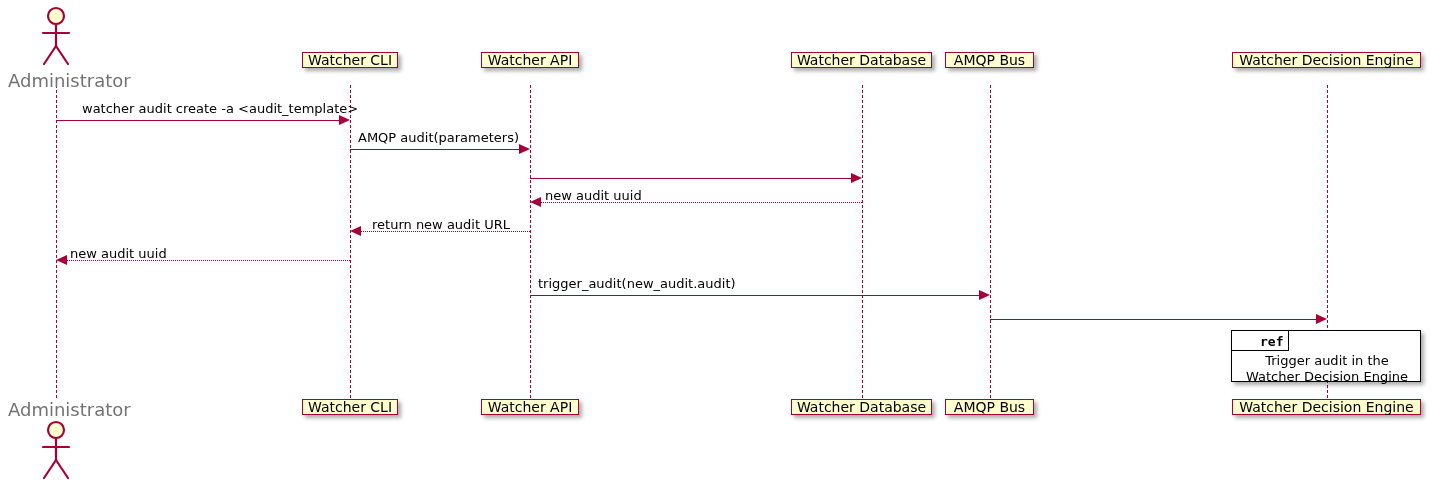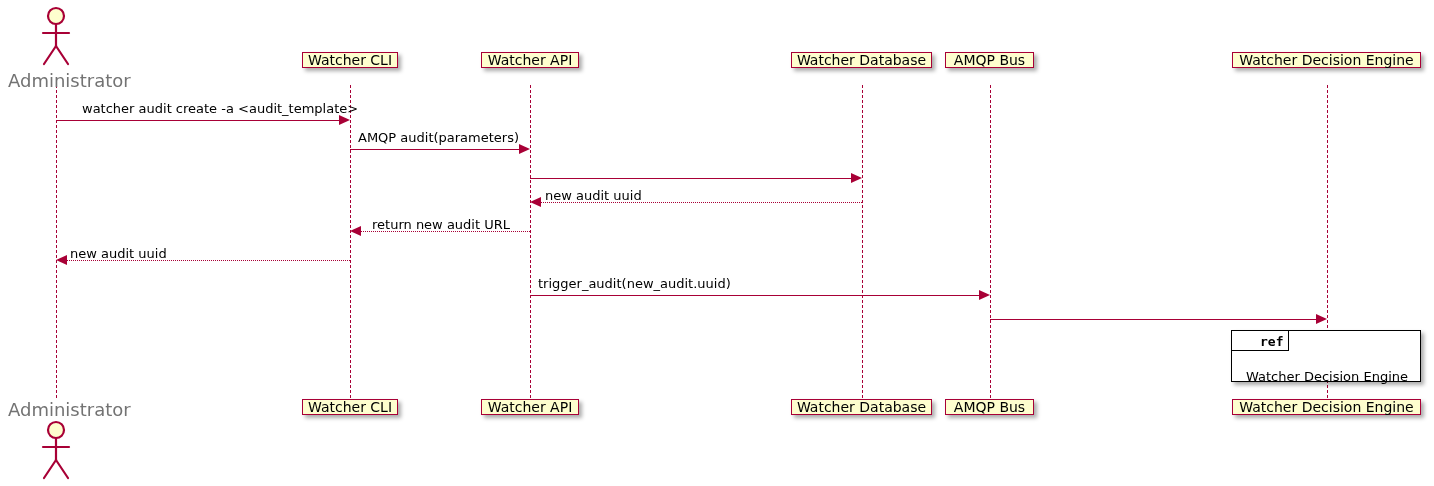--- a/index.html
+++ b/index.html
@@ -186,34 +186,35 @@
   <div class="arrowhead left" style="left:530px; top:197px;"></div>
 
   <div class="msg-label" style="left:372px; top:218px;">return new audit URL</div>
   <div class="msg-line dotted" style="left:361px; top:231px; width:169px;"></div>
   <div class="arrowhead left" style="left:350px; top:226px;"></div>
 
   <div class="msg-label" style="left:70px; top:247px;">new audit uuid</div>
   <div class="msg-line dotted" style="left:67px; top:260px; width:283px;"></div>
   <div class="arrowhead left" style="left:56px; top:255px;"></div>
 
-  <div class="msg-label" style="left:538px; top:277px;">trigger_audit(new_audit.uuid)</div>
+  <div class="msg-label" style="left:538px; top:277px;">trigger_audit(new_audit.audit)</div>
   <div class="msg-line" style="left:530px; top:295px; width:449px;"></div>
   <div class="arrowhead right" style="left:979px; top:290px;"></div>
 
   <div class="msg-line" style="left:990px; top:319px; width:326px;"></div>
   <div class="arrowhead right" style="left:1316px; top:314px;"></div>
 
   <div class="ref-box" style="left:1231px; top:330px; width:190px; height:52px;">
     <div class="ref-tab" style="width:56px;"></div>
     <svg class="ref-tab-notch" style="left:54.5px;" width="16" height="20" viewBox="0 0 16 20">
       <polygon points="0,0 16,0 0,19" fill="#FFFFFF"></polygon>
       <line x1="16" y1="0" x2="0" y2="19" stroke="#000000" stroke-width="1.5"></line>
     </svg>
     <div class="ref-tab-label" style="left:12px; top:4px;">ref</div>
+    <div class="ref-body" style="left:0; top:22px; width:190px;">Trigger audit in the</div>
     <div class="ref-body" style="left:0; top:38px; width:190px;">Watcher Decision Engine</div>
   </div>
 
   <div class="actor-label" style="left:8px; top:399px; width:96px;">Administrator</div>
   <div class="actor" style="left:32px; top:418px; width:48px; height:64px;">
     <svg width="48" height="64" viewBox="0 0 48 64">
       <g stroke="#A80036" stroke-width="2.2" fill="none" stroke-linecap="round">
         <circle cx="24" cy="12" r="8" fill="#FEFECE"></circle>
         <line x1="24" y1="20" x2="24" y2="42"></line>
         <line x1="11" y1="29" x2="37" y2="29"></line>

